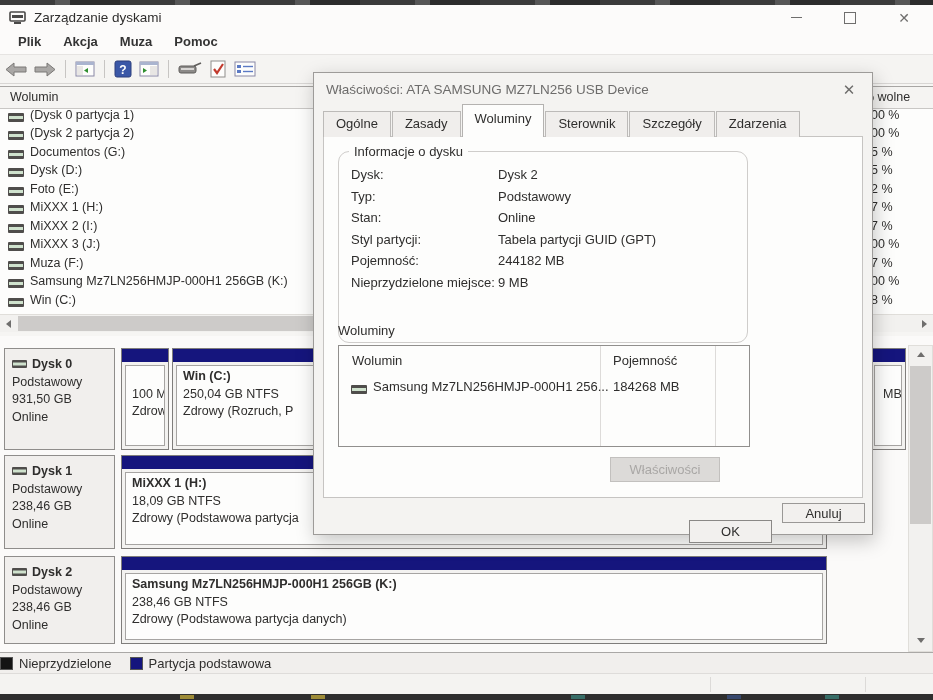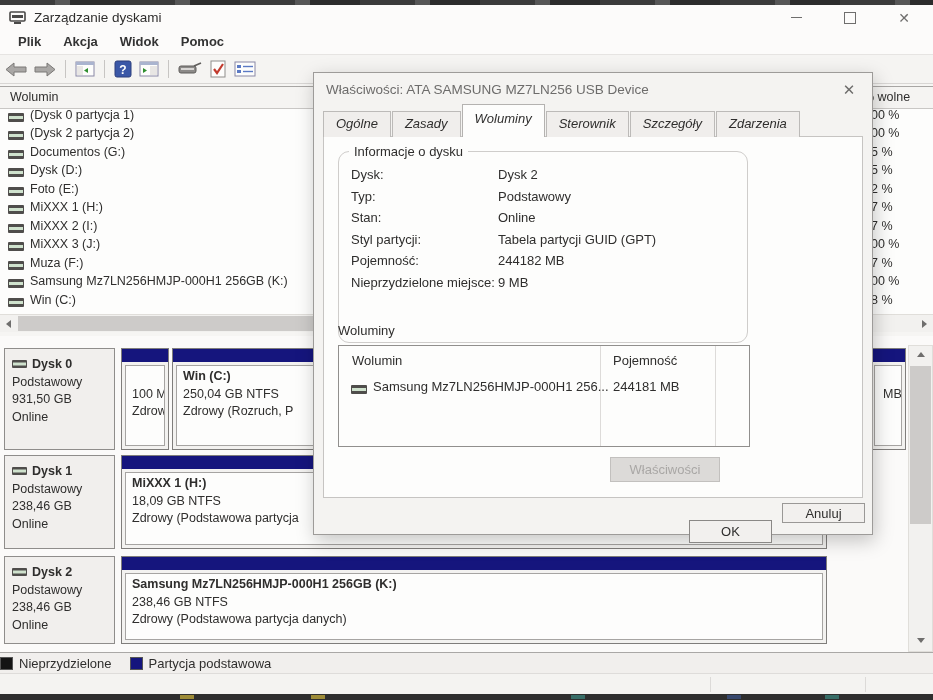--- a/index.html
+++ b/index.html
@@ -80,21 +80,21 @@
   .statusbar{position:absolute;top:673px;left:0;right:0;height:21px;background:#f4f3f1;border-top:1px solid #dedcda;}
   .status-div{position:absolute;top:3px;width:1px;height:15px;background:#dcdad8;}
 
   
   .dialog{position:absolute;left:313px;top:72px;width:560px;height:463px;background:#f4f3f1;
     border:1px solid #9d9b99;box-shadow:2px 6px 18px rgba(0,0,0,.22);box-sizing:border-box;}
   .dlg-title{position:absolute;top:0;left:0;right:0;height:32px;display:flex;align-items:center;
     padding-left:12px;font-size:13.5px;color:#6d6c6b;}
   .dlg-close{position:absolute;right:9px;top:6px;width:28px;height:22px;display:flex;
     align-items:center;justify-content:center;color:#6d6c6b;font-size:15px;}
-  .tabs{position:absolute;top:37px;left:9px;height:27px;display:flex;align-items:flex-end;z-index:2;font-style:italic;}
+  .tabs{position:absolute;top:37px;left:9px;height:27px;display:flex;align-items:flex-end;z-index:2;}
   .tab{padding:4px 12px 5px 12px;font-size:13px;background:#f0eeec;border:1px solid #bcbab8;
     border-bottom:none;margin-right:1px;height:16px;}
   .tab.active{background:#fdfdfc;height:21px;padding-top:6px;margin-top:-4px;position:relative;z-index:3;
     border-color:#b4b2b0;}
   .tab-page{position:absolute;top:63px;left:9px;width:540px;height:362px;background:#fdfdfc;
     border:1px solid #c6c4c2;box-sizing:border-box;z-index:1;}
   .groupbox{position:absolute;left:14px;top:14px;width:410px;height:192px;border:1px solid #cfcdcb;
     border-radius:11px;box-sizing:border-box;}
   .group-legend{position:absolute;top:-8px;left:10px;background:#fdfdfc;padding:0 5px;font-size:13px;}
   .info-rows{position:absolute;top:12px;left:12px;right:8px;}
@@ -139,21 +139,21 @@
   <div class="cap-btn" style="left:827px">
       <span class="cap-max-glyph"></span>
     </div>
   <div class="cap-btn" style="left:881px">
       <span class="cap-close-glyph">✕</span>
     </div>
 
   <div class="menubar">
     <span class="menu-item">Plik</span>
     <span class="menu-item">Akcja</span>
-    <span class="menu-item">Widok</span>
+    <span class="menu-item">Muza</span>
     <span class="menu-item">Pomoc</span>
   </div>
 
   <div class="toolbar">
     <span class="tb-ic">
       <svg width="22" height="15" viewBox="0 0 22 15">
           <path d="M9 1 L1 7.5 L9 14 L9 10 L21 10 L21 5 L9 5 Z" fill="#a9a7a5" stroke="#7a7876" stroke-width="1"></path>
         </svg>
     </span>
     <span class="tb-ic">
@@ -480,21 +480,21 @@
       <div class="dlg-list">
         <span class="hdr-cell-1">Wolumin</span>
         <span class="hdr-cell-2">Pojemność</span>
         <span class="dlg-col-line" style="left:261px"></span>
         <span class="dlg-col-line" style="left:376px"></span>
         <span class="dlg-row-icon"><svg width="16" height="9" viewBox="0 0 16 9">
               <rect width="16" height="9" rx="1" fill="#4f4d4b"></rect>
               <rect x="1" y="3" width="14" height="3" fill="#cfe2cd"></rect>
             </svg></span>
         <span class="dlg-row-name">Samsung Mz7LN256HMJP-000H1 256...</span>
-        <span class="dlg-row-cap">244181 MB</span>
+        <span class="dlg-row-cap">184268 MB</span>
       </div>
 
       <div class="btn btn-disabled">Właściwości</div>
     </div>
 
     <div class="btn btn-ok">OK</div>
     <div class="btn btn-cancel">Anuluj</div>
   </div>
 
   <div class="artifact-bottom">

